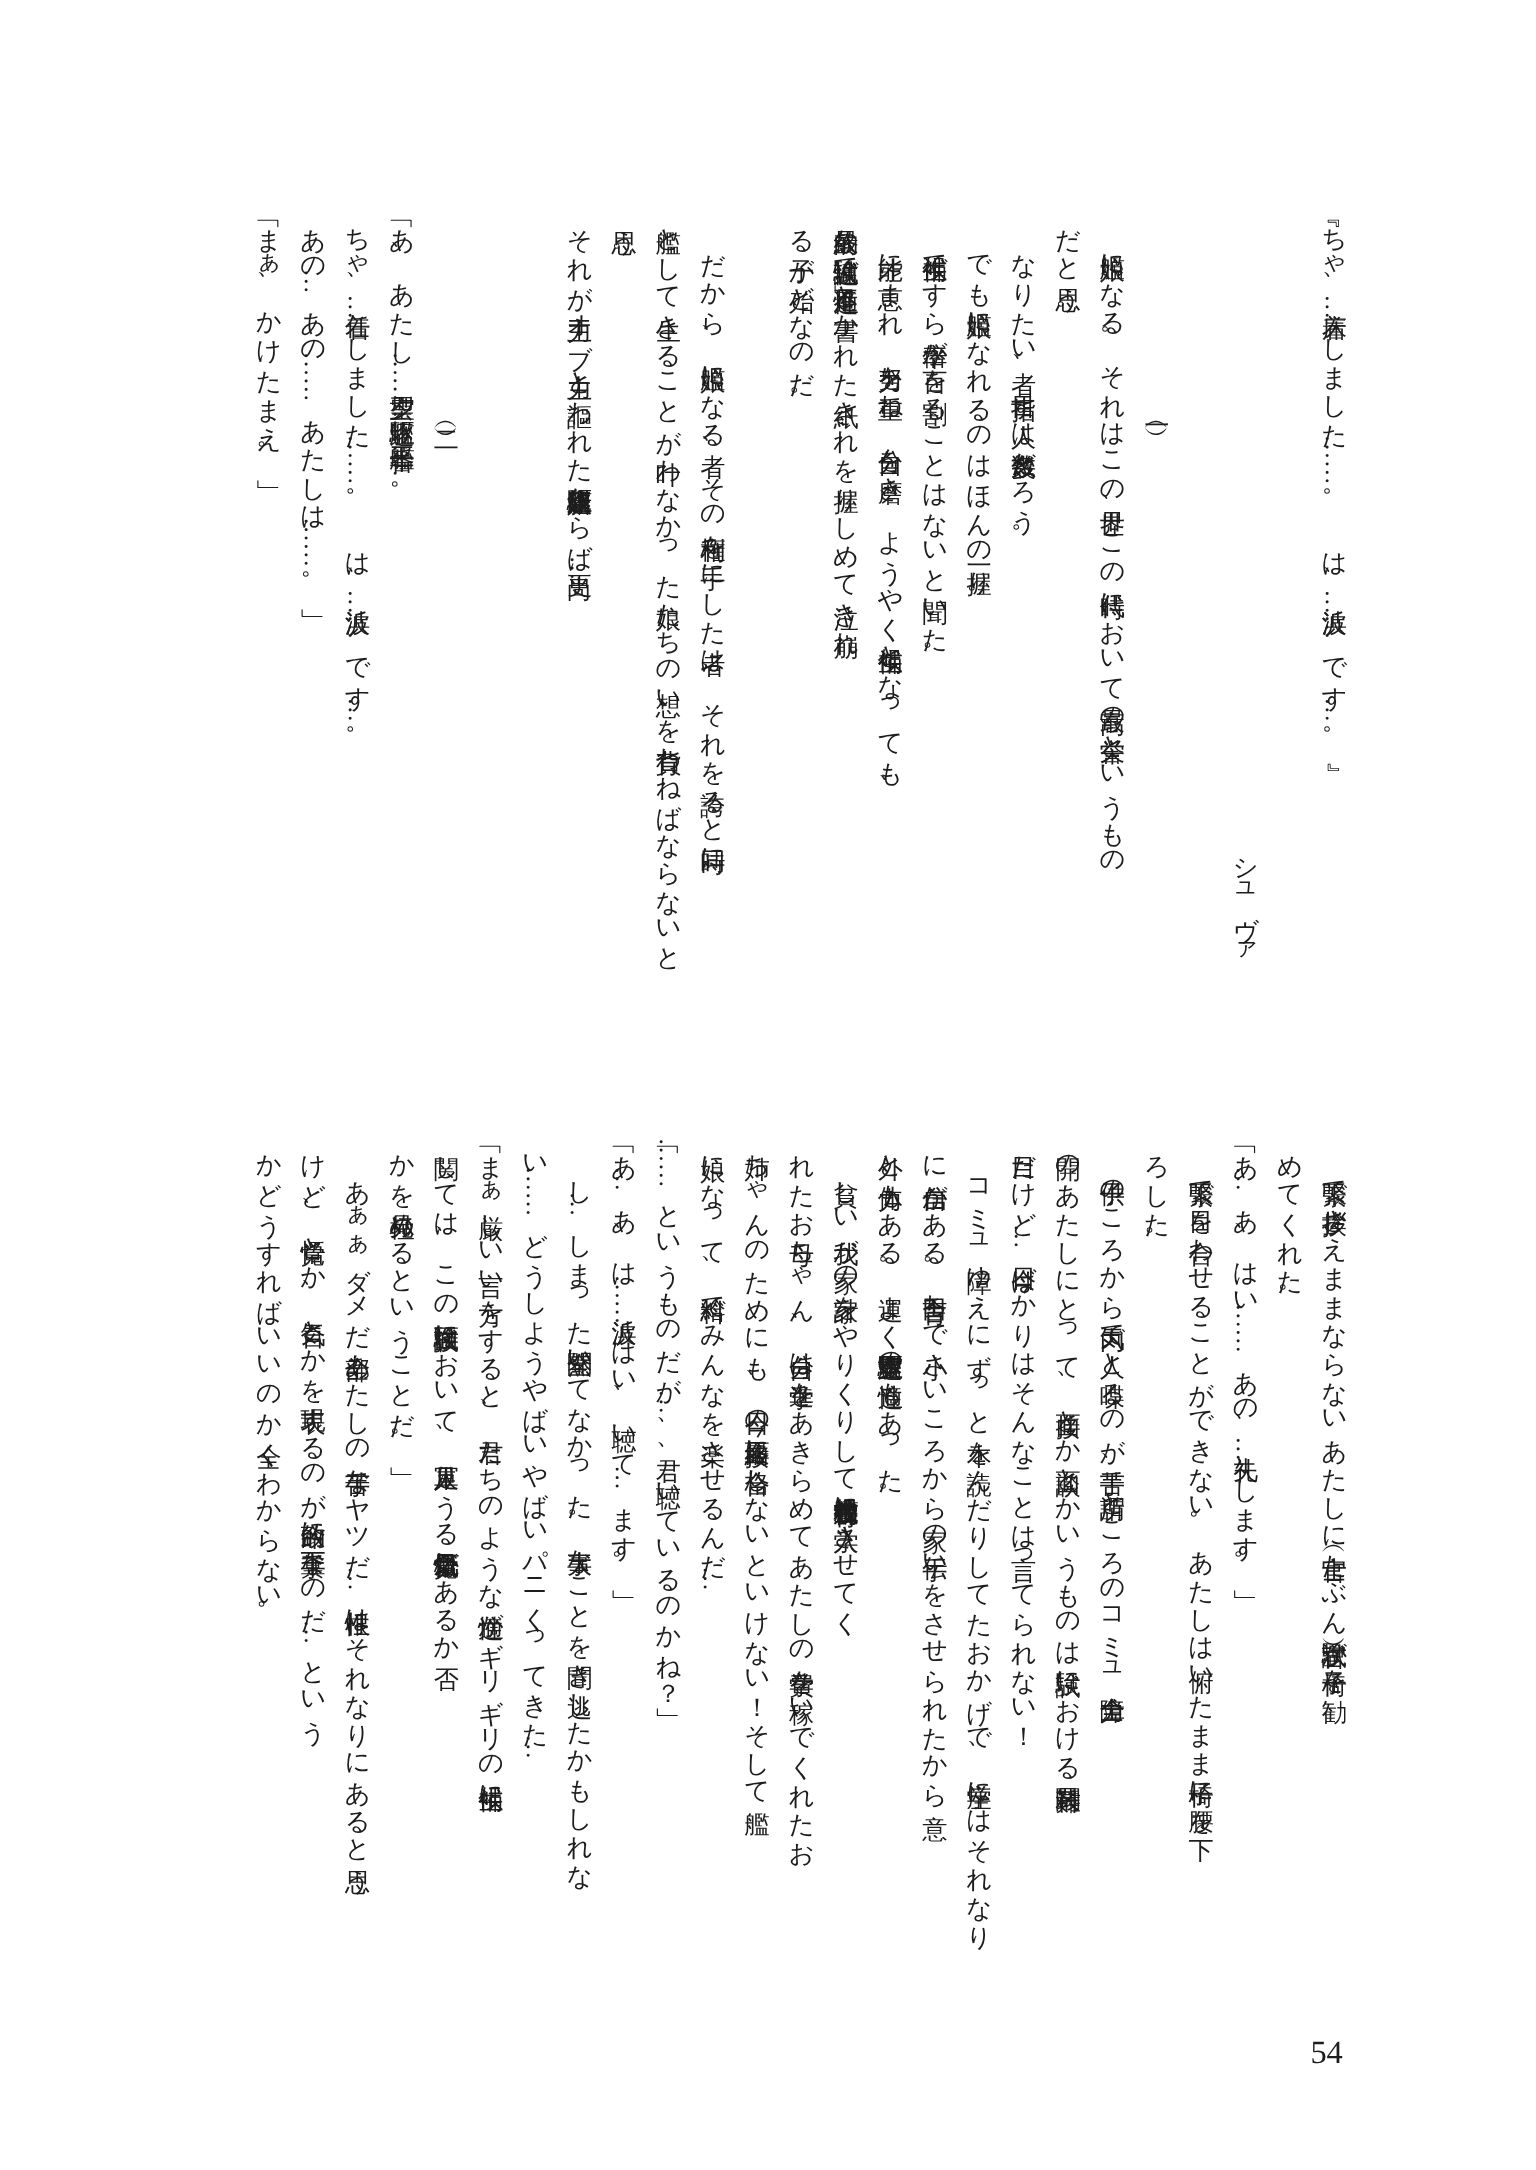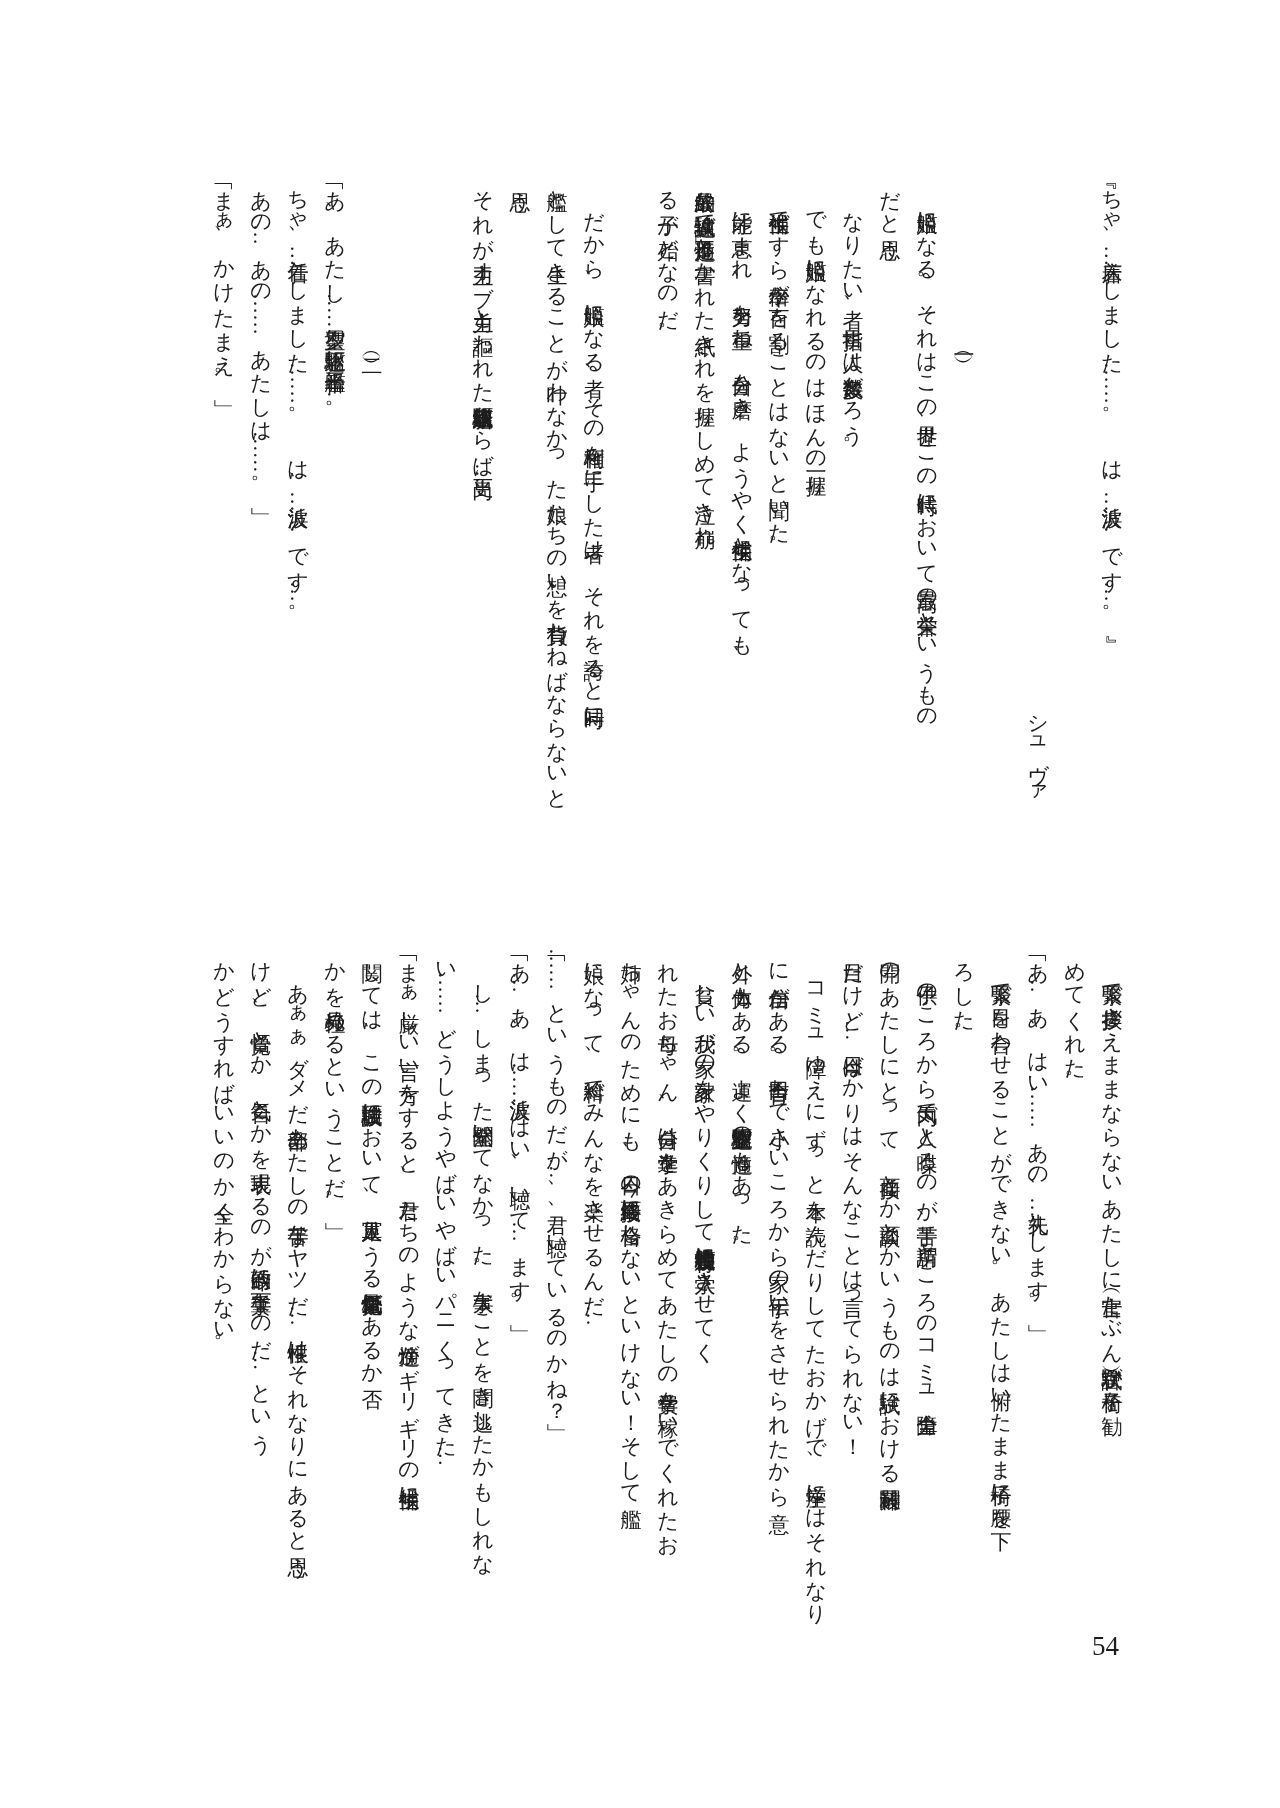--- a/index.html
+++ b/index.html
@@ -30,21 +30,21 @@
   }
   .vtext.top-block {
     top: 176px;
   }
   .vtext.bottom-block {
     top: 948px;
   }
   .page-number {
     position: absolute;
     left: 1092px;
-    top: 1631px;
+    top: 1695px;
     font-size: 27px;
     color: #1d1d1d;
     font-family: "Liberation Serif", "DejaVu Serif", serif;
   }
 </style>
 </head>
 <body>
 
 <div class="page">
   <div class="vtext top-block">『ちゃ、着床…しました……。　は、浜波……です…。』

